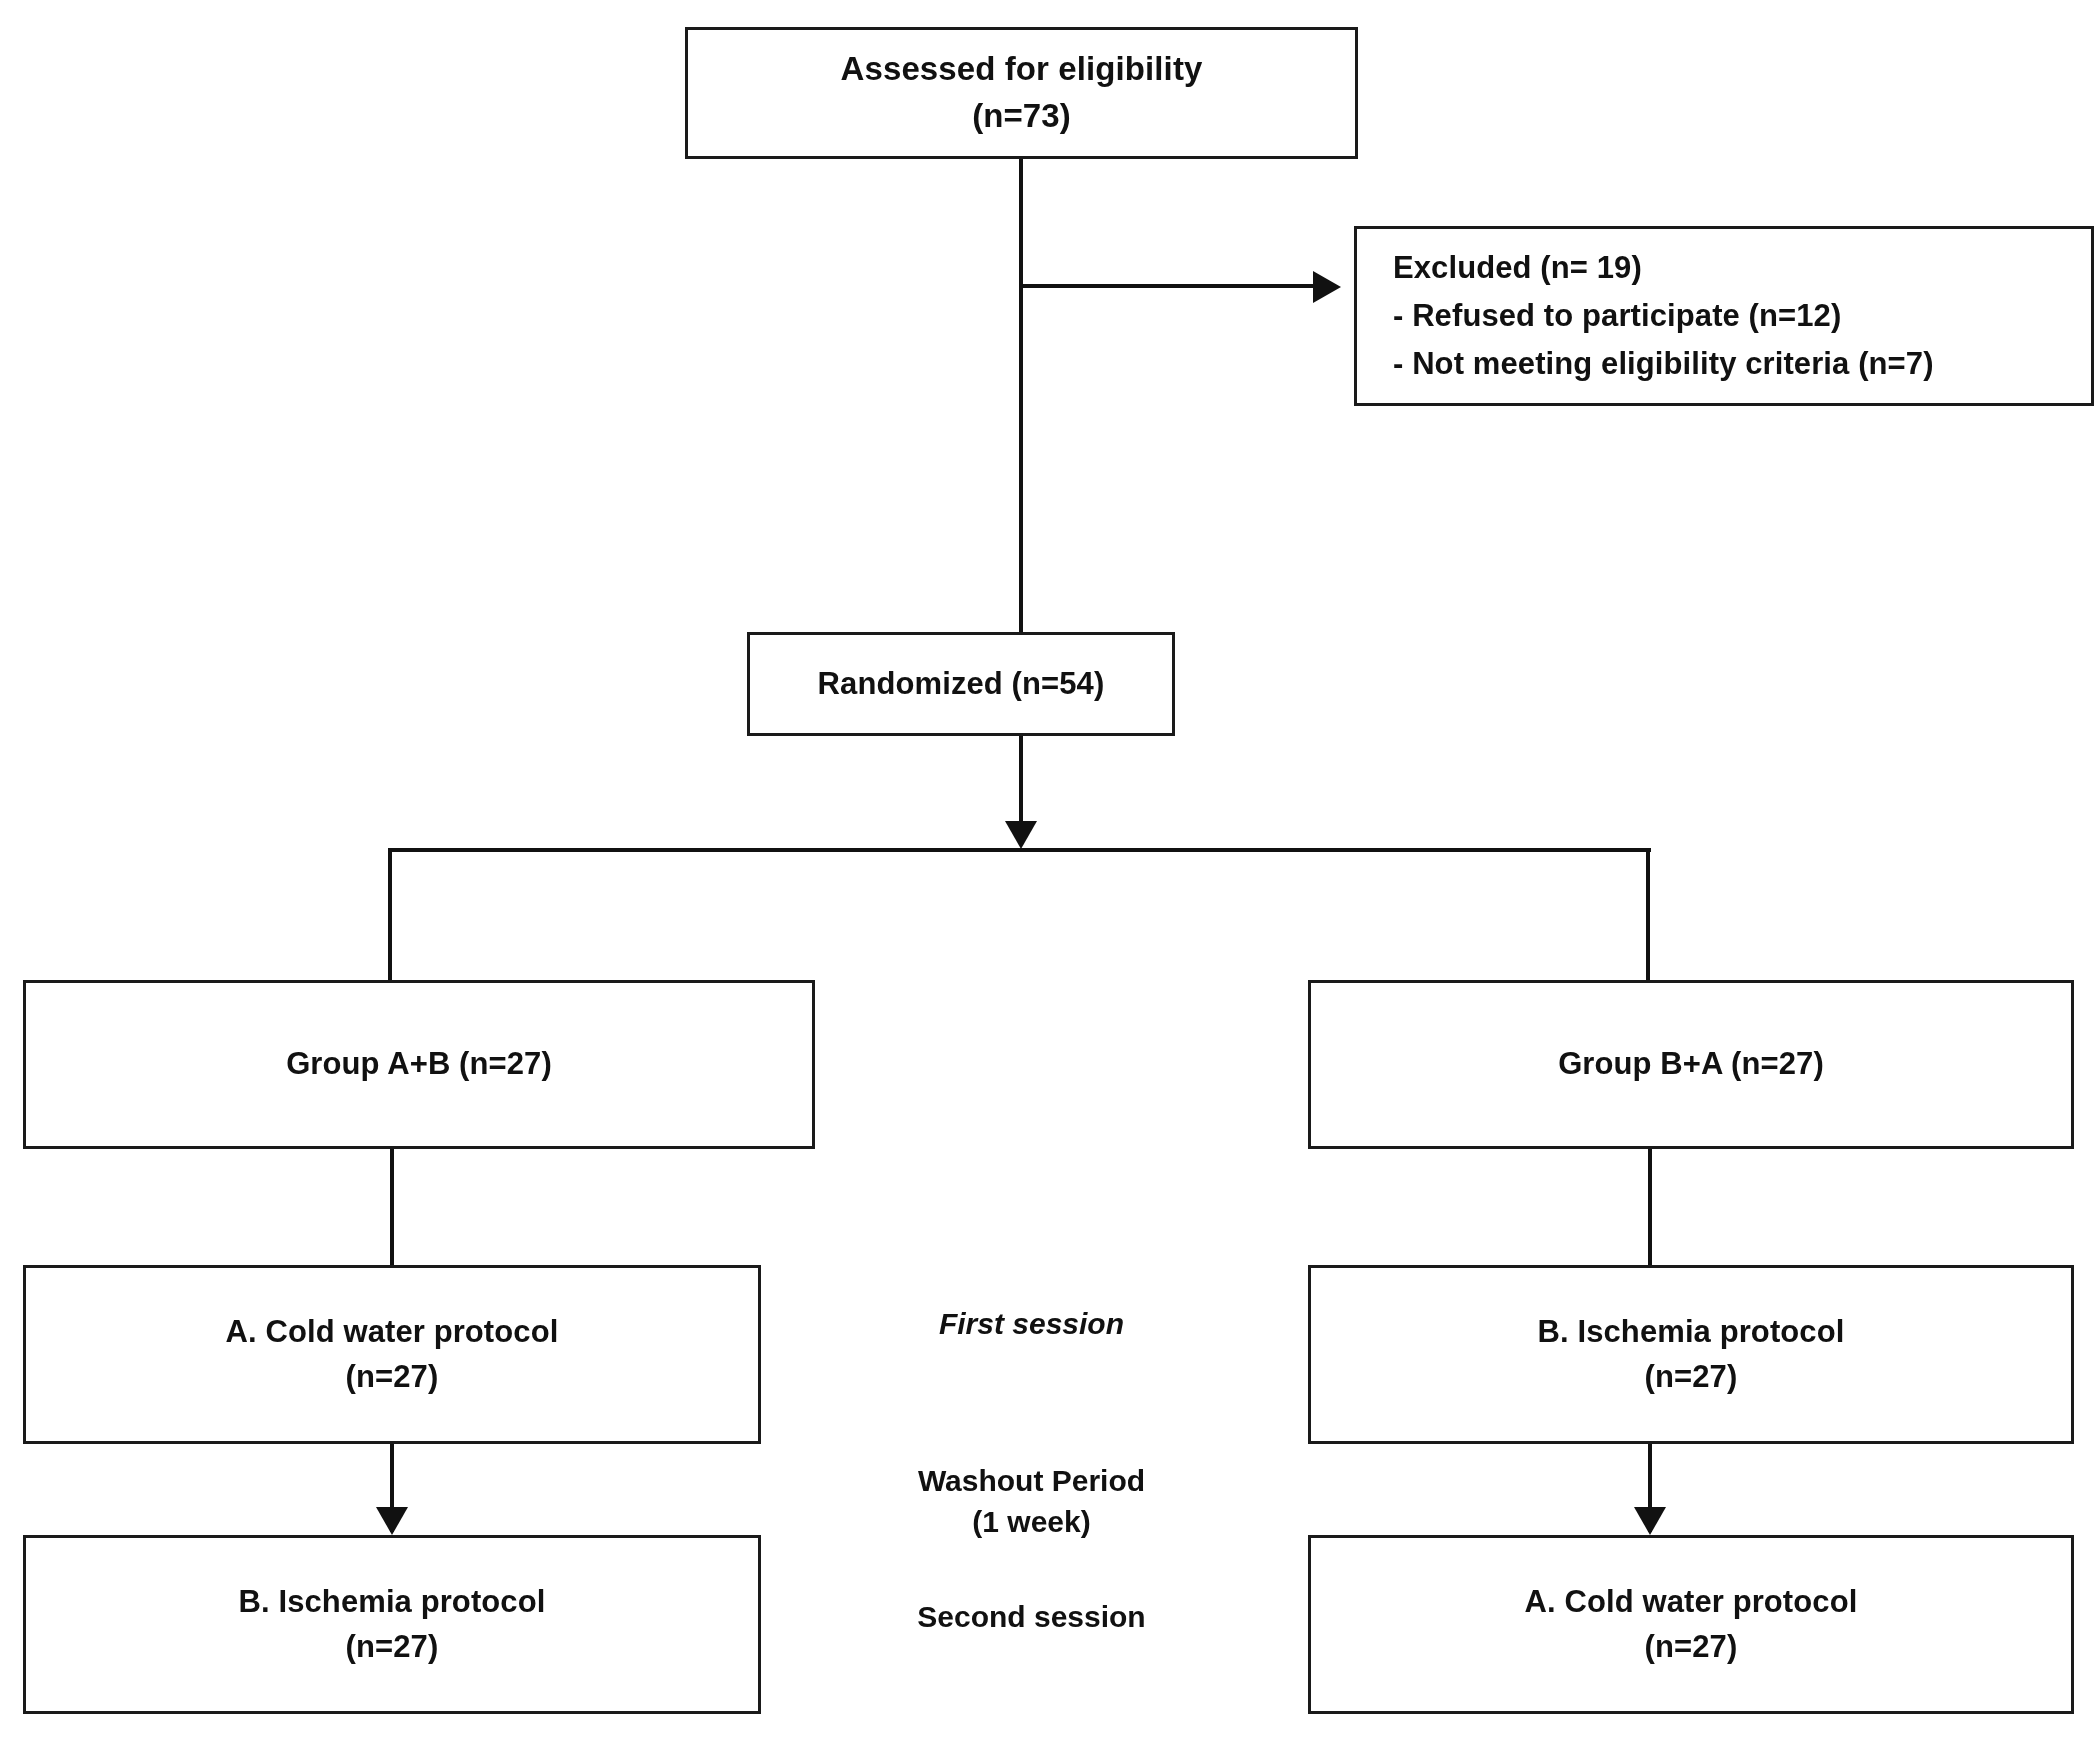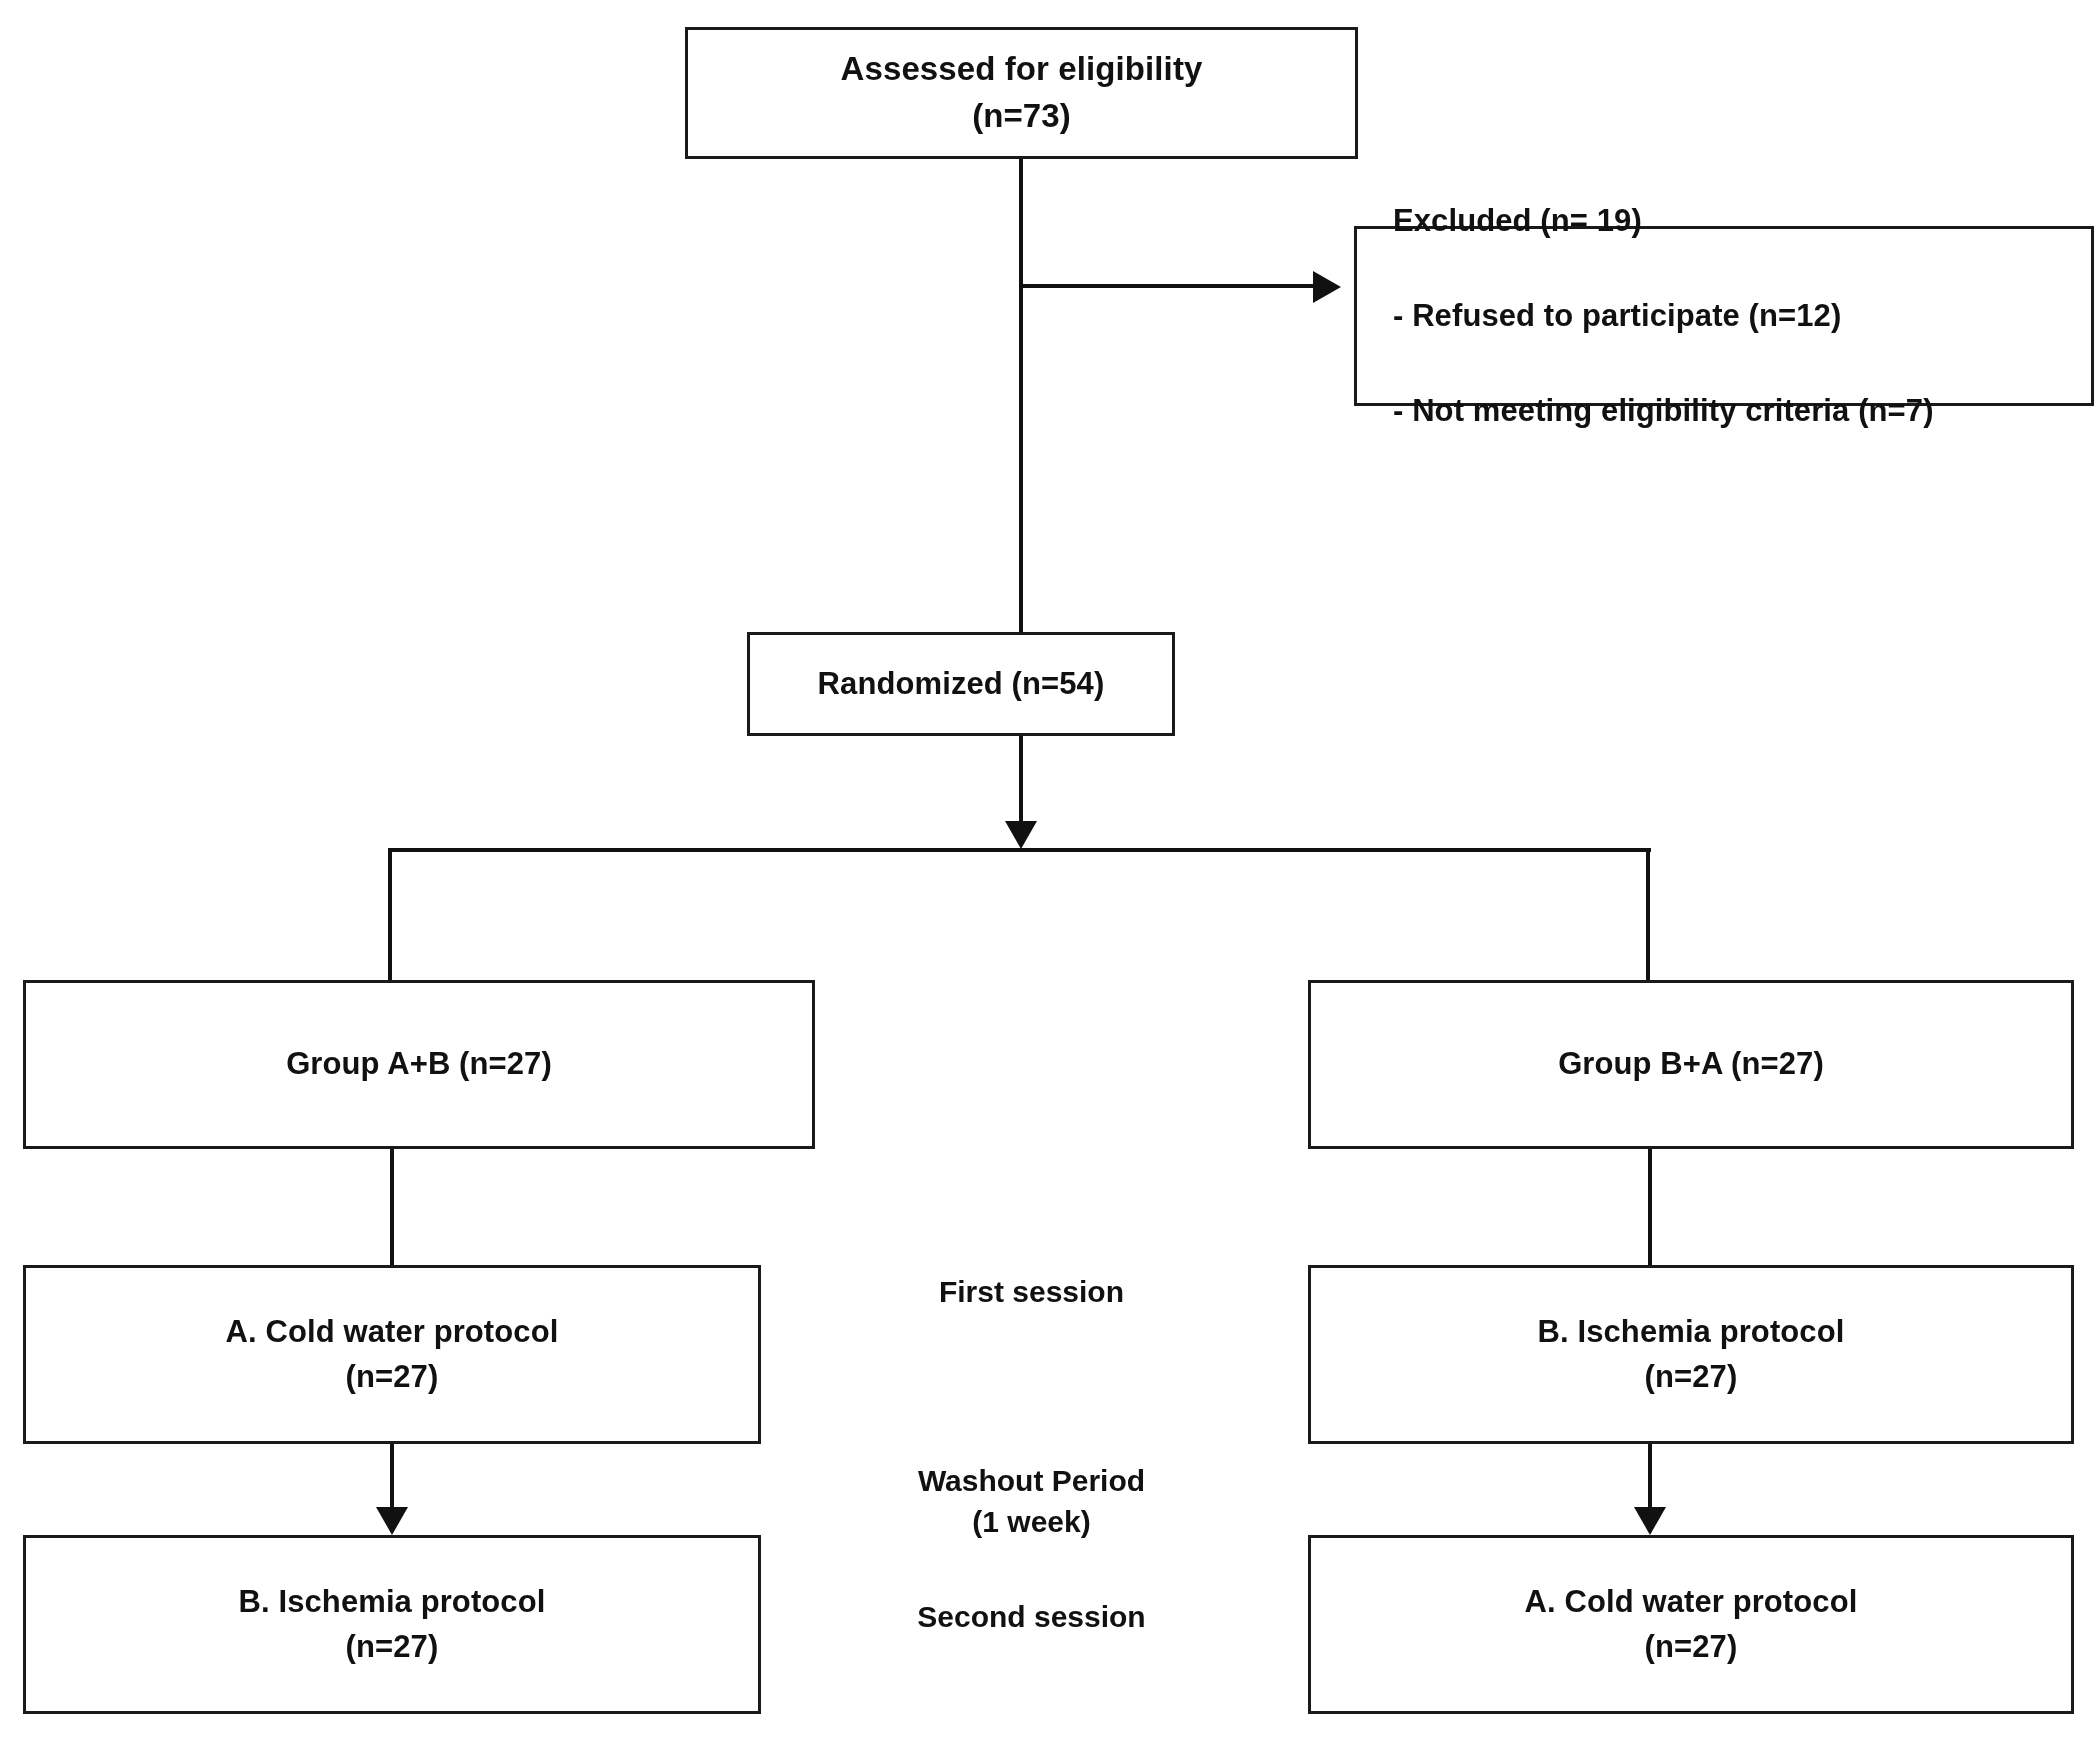--- a/index.html
+++ b/index.html
@@ -31,21 +31,20 @@
     justify-content: center;
     text-align: left;
     color: #111111;
     line-height: 1.42;
   }
   .box.left-align {
     align-items: flex-start;
     text-align: left;
     justify-content: center;
     padding-left: 36px;
-    gap: 47px;
   }
   .box .line {
     display: block;
     white-space: nowrap;
   }
 
   
   .t-head { font-size: 33px; font-weight: 700; letter-spacing: 0.1px; }
   .t-body { font-size: 31px; font-weight: 600; letter-spacing: 0.1px; }
   .t-excl { font-size: 31px; font-weight: 600; letter-spacing: 0.1px; }
@@ -159,21 +158,21 @@
   <div class="box" style="left:23px; top:1535px; width:738px; height:179px;">
     <span class="line t-body">B. Ischemia protocol</span>
     <span class="line t-body">(n=27)</span>
   </div>
 
   <div class="box" style="left:1308px; top:1535px; width:766px; height:179px;">
     <span class="line t-body">A. Cold water protocol</span>
     <span class="line t-body">(n=27)</span>
   </div>
 
-  <div class="center-label" style="left:870px; top:1264px; width:323px; height:56px;">
+  <div class="center-label" style="left:870px; top:1296px; width:323px; height:56px;font-style:italic;">
     <span class="t-center-label">First session</span>
   </div>
 
   <div class="center-label" style="left:870px; top:1452px; width:323px; height:98px;">
     <span class="t-center-label">Washout Period</span>
     <span class="t-center-label">(1 week)</span>
   </div>
 
   <div class="center-label" style="left:870px; top:1589px; width:323px; height:56px;">
     <span class="t-center-label">Second session</span>

